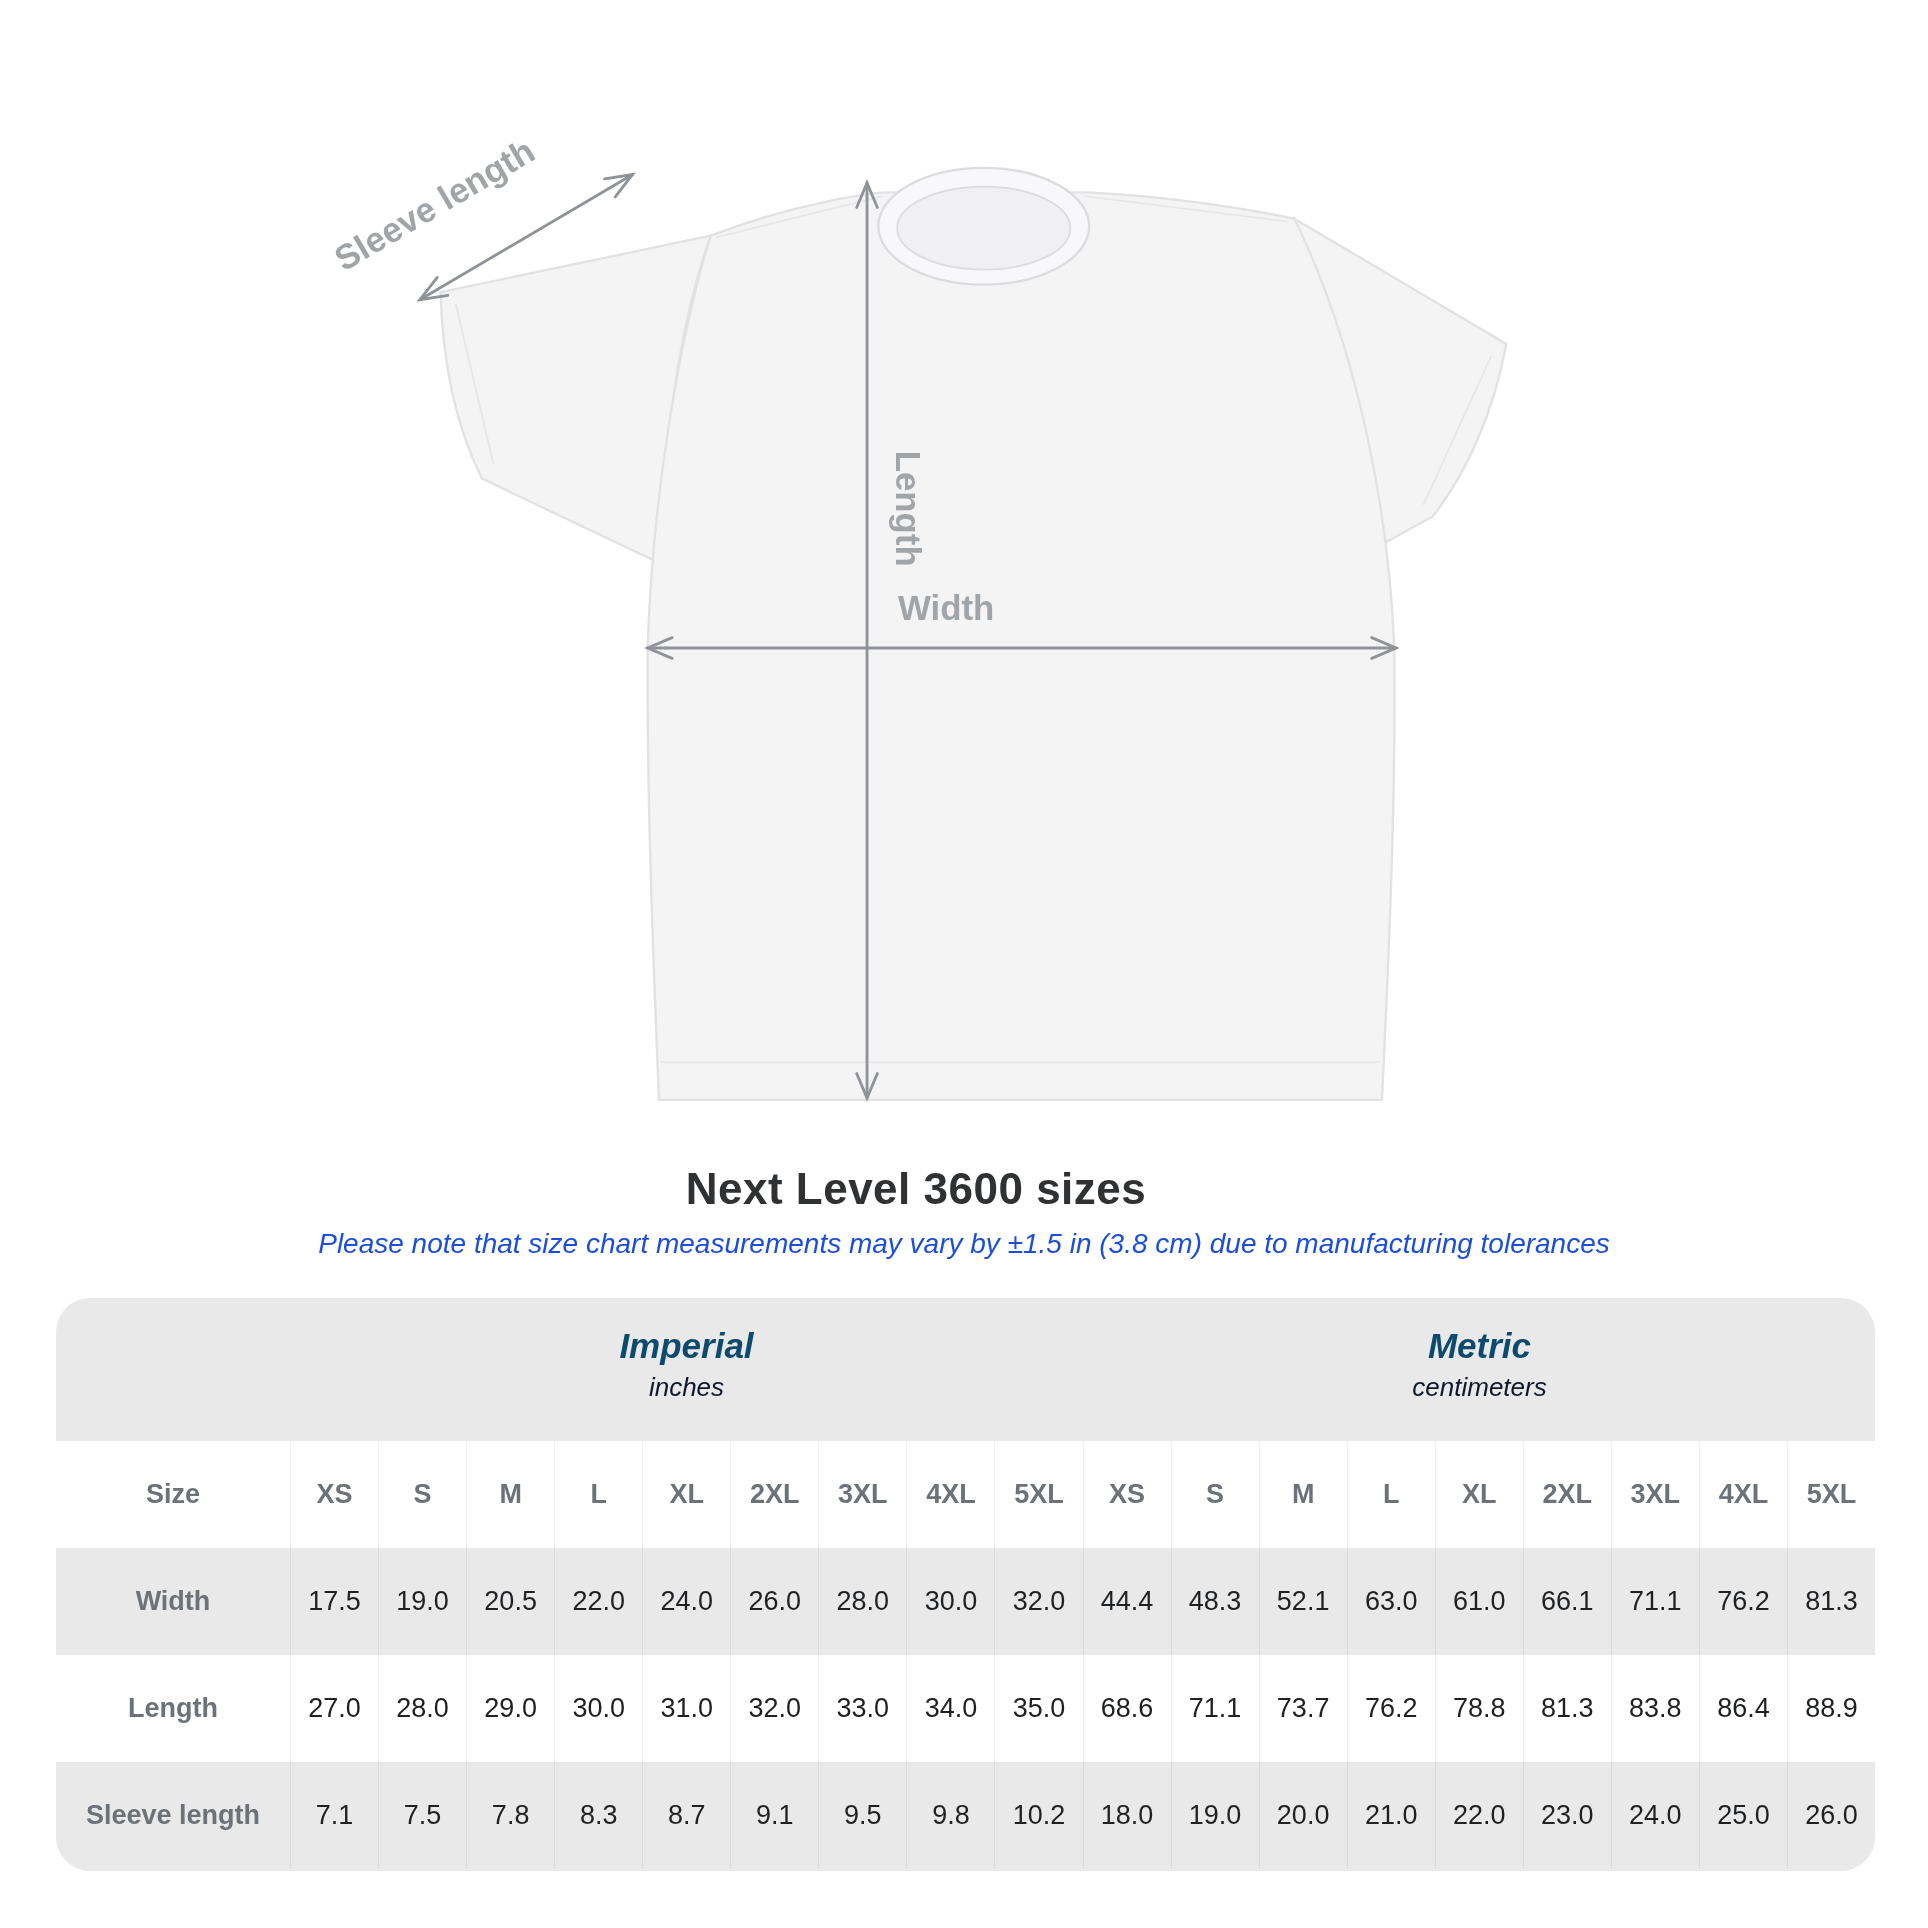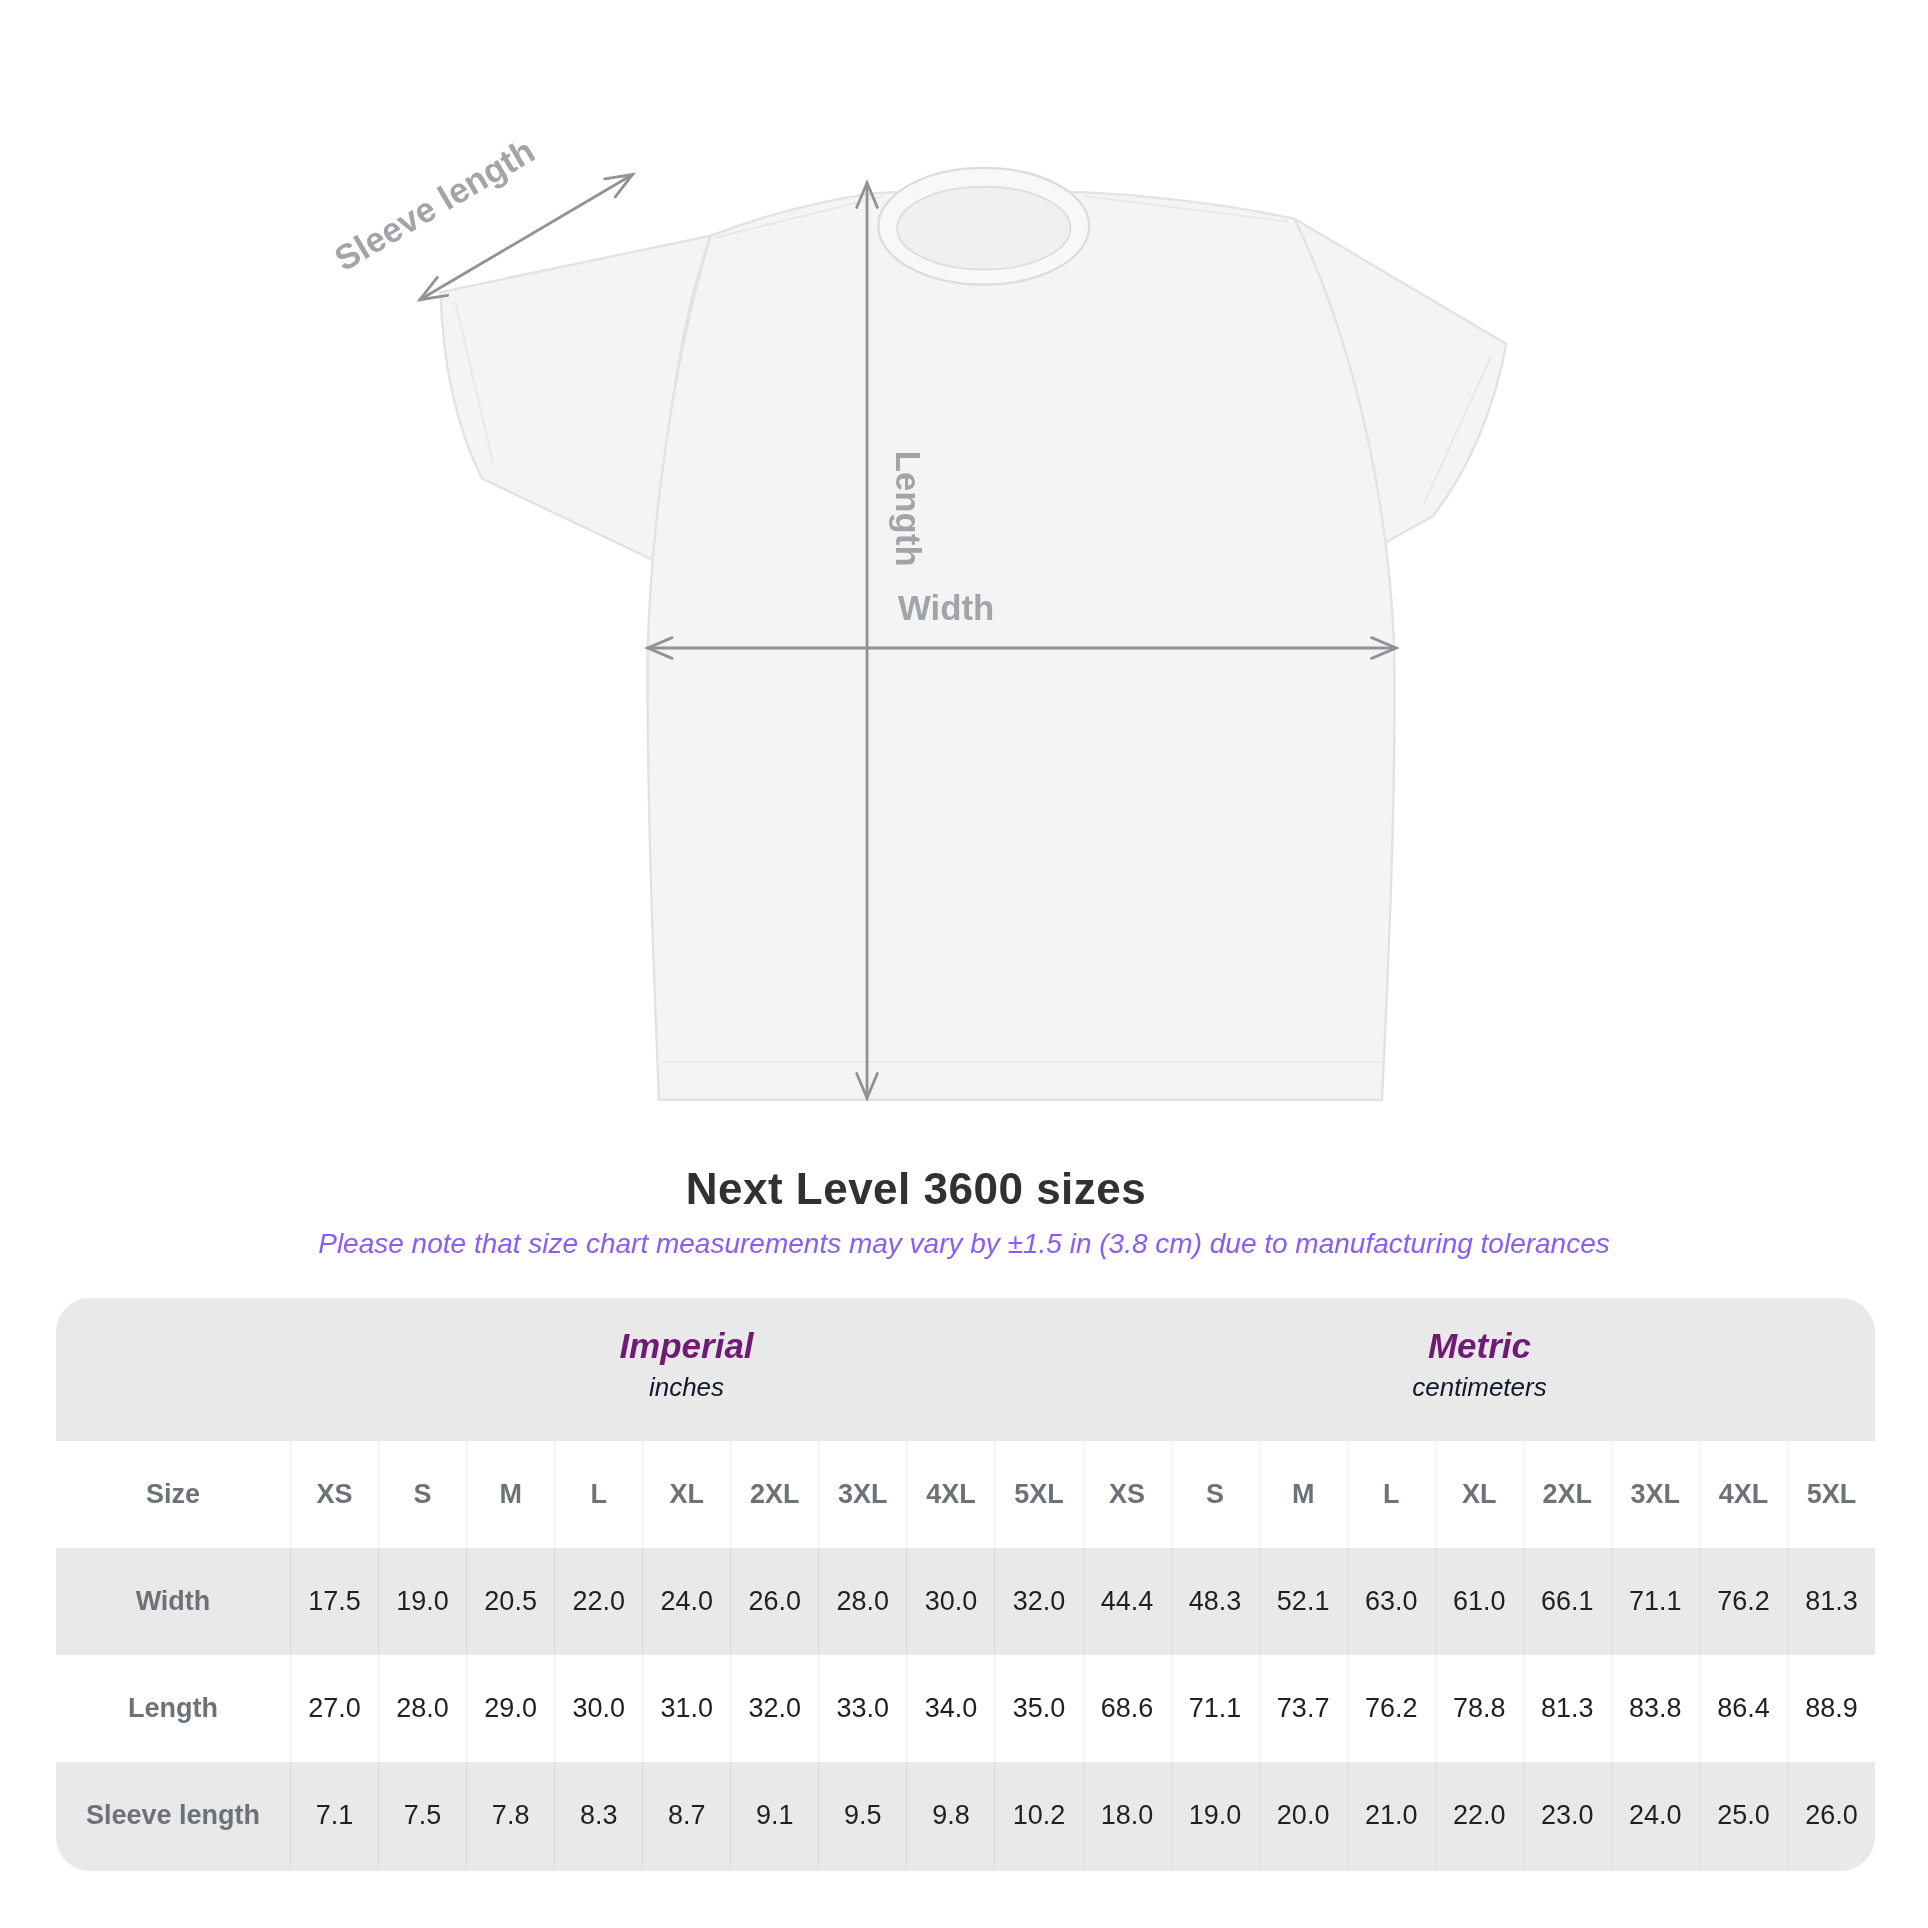--- a/index.html
+++ b/index.html
@@ -17,34 +17,34 @@
 
   
   .page-title {
     position:absolute; top:1164px; left:0; width:1832px;
     text-align:center; font-size:44px; font-weight:bold;
     color:#2f3133; letter-spacing:0.5px;
   }
   .page-subtitle {
     position:absolute; top:1228px; left:0; width:1928px;
     text-align:center; font-size:28px; font-style:italic;
-    color:#8b5cf6;
+    color:#1d4ed8;
   }
 
   
   .size-table {
     position:absolute; left:56px; top:1298px;
     width:1819px; height:573px;
     background:#e9e9ea;
     border-radius:34px;
     overflow:hidden;
   }
   .unit-band { display:grid; grid-template-columns:234px 793px 793px; height:143px; }
   .unit-head { text-align:center; padding-top:28px; }
-  .unit-title { font-size:35px; font-weight:bold; font-style:italic; color:#701a75; }
+  .unit-title { font-size:35px; font-weight:bold; font-style:italic; color:#0c4a6e; }
   .unit-sub   { font-size:26px; font-style:italic; color:#0f172a; margin-top:6px; }
 
   .trow { display:grid; grid-template-columns:234px repeat(18,1fr); height:107px;text-align:center; }
   .trow.white { background:#ffffff; }
   .cell {
     display:flex; align-items:center; justify-content:center;
     height:100%; font-size:27px; color:#1e2022;
   }
   .cell + .cell { border-left:0.9px solid rgba(0,0,0,0.06); }
   .cell.hdr, .cell.rlabel { font-weight:bold; color:#6c7278; }

